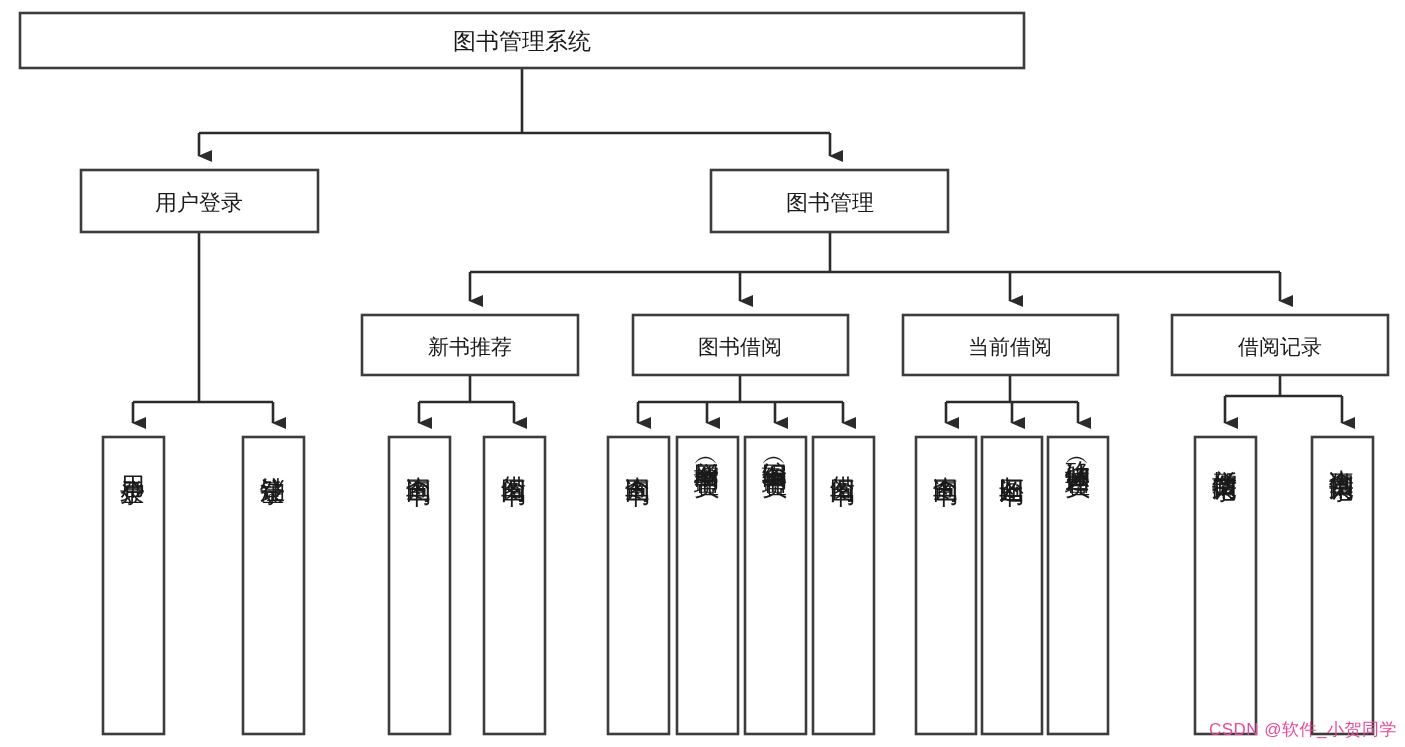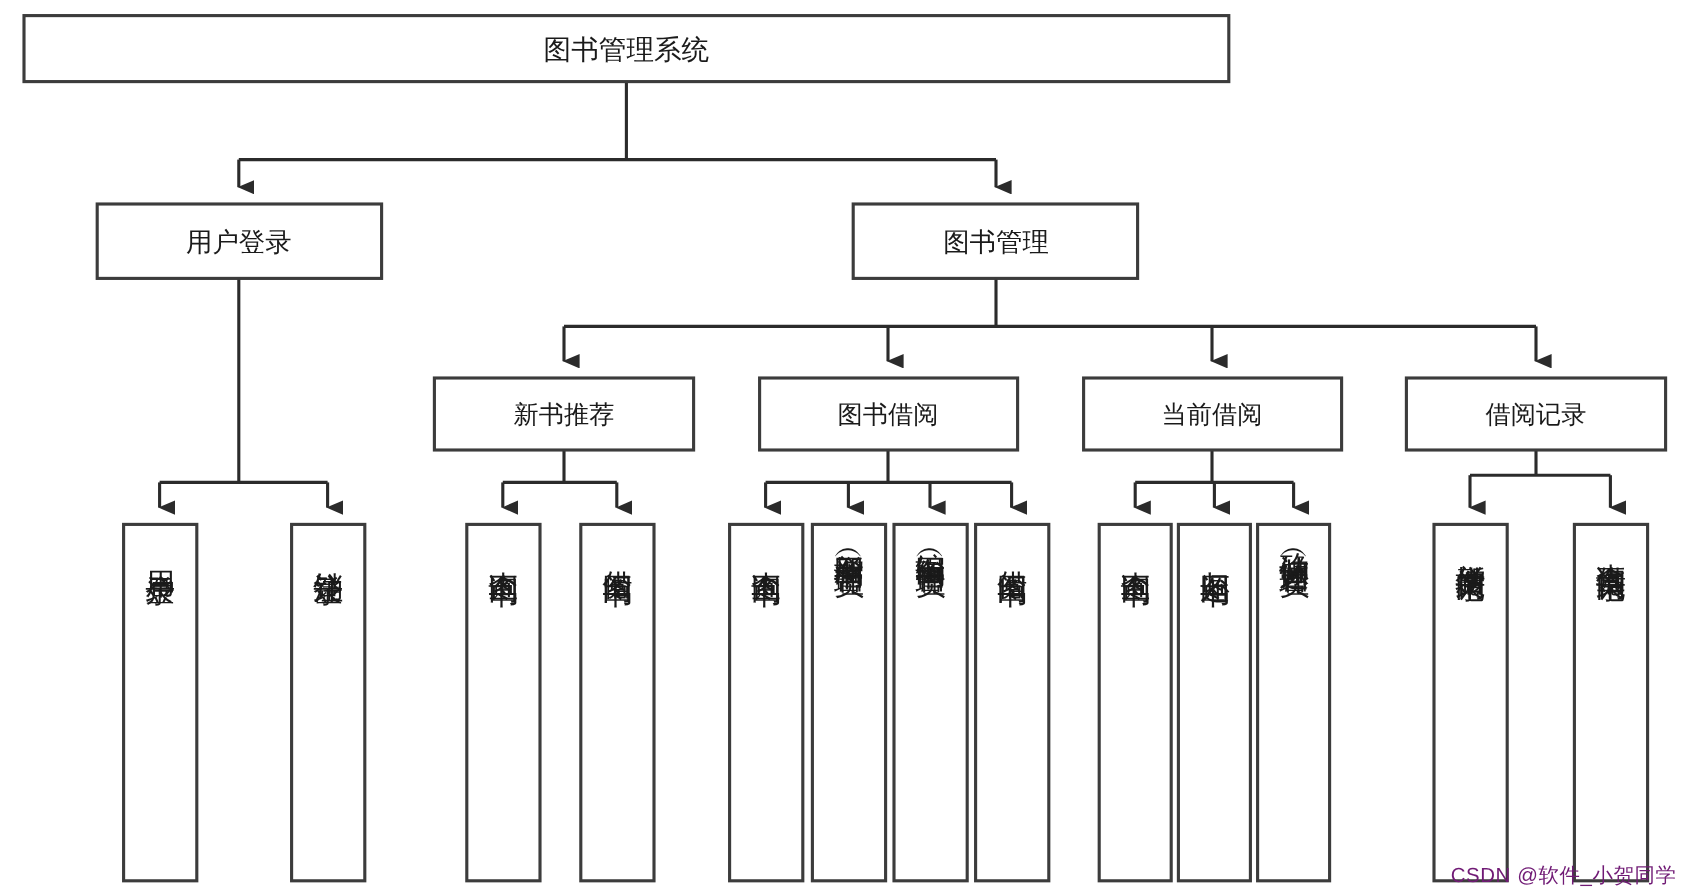--- a/index.html
+++ b/index.html
@@ -50,21 +50,21 @@
   .arrow-head {
     fill: #2b2b2b;
     stroke: none;
   }
   .watermark {
     position: absolute;
     right: 8px;
     bottom: 6px;
     font-family: "Liberation Sans", "DejaVu Sans", sans-serif;
     font-size: 17px;
-    color: #701a75;
+    color: #ec4899;
     white-space: nowrap;
     user-select: none;
     letter-spacing: 0.5px;
   }
 </style>
 </head>
 <body>
 
 <svg id="diagram" viewBox="0 0 1405 747">
   <defs>

